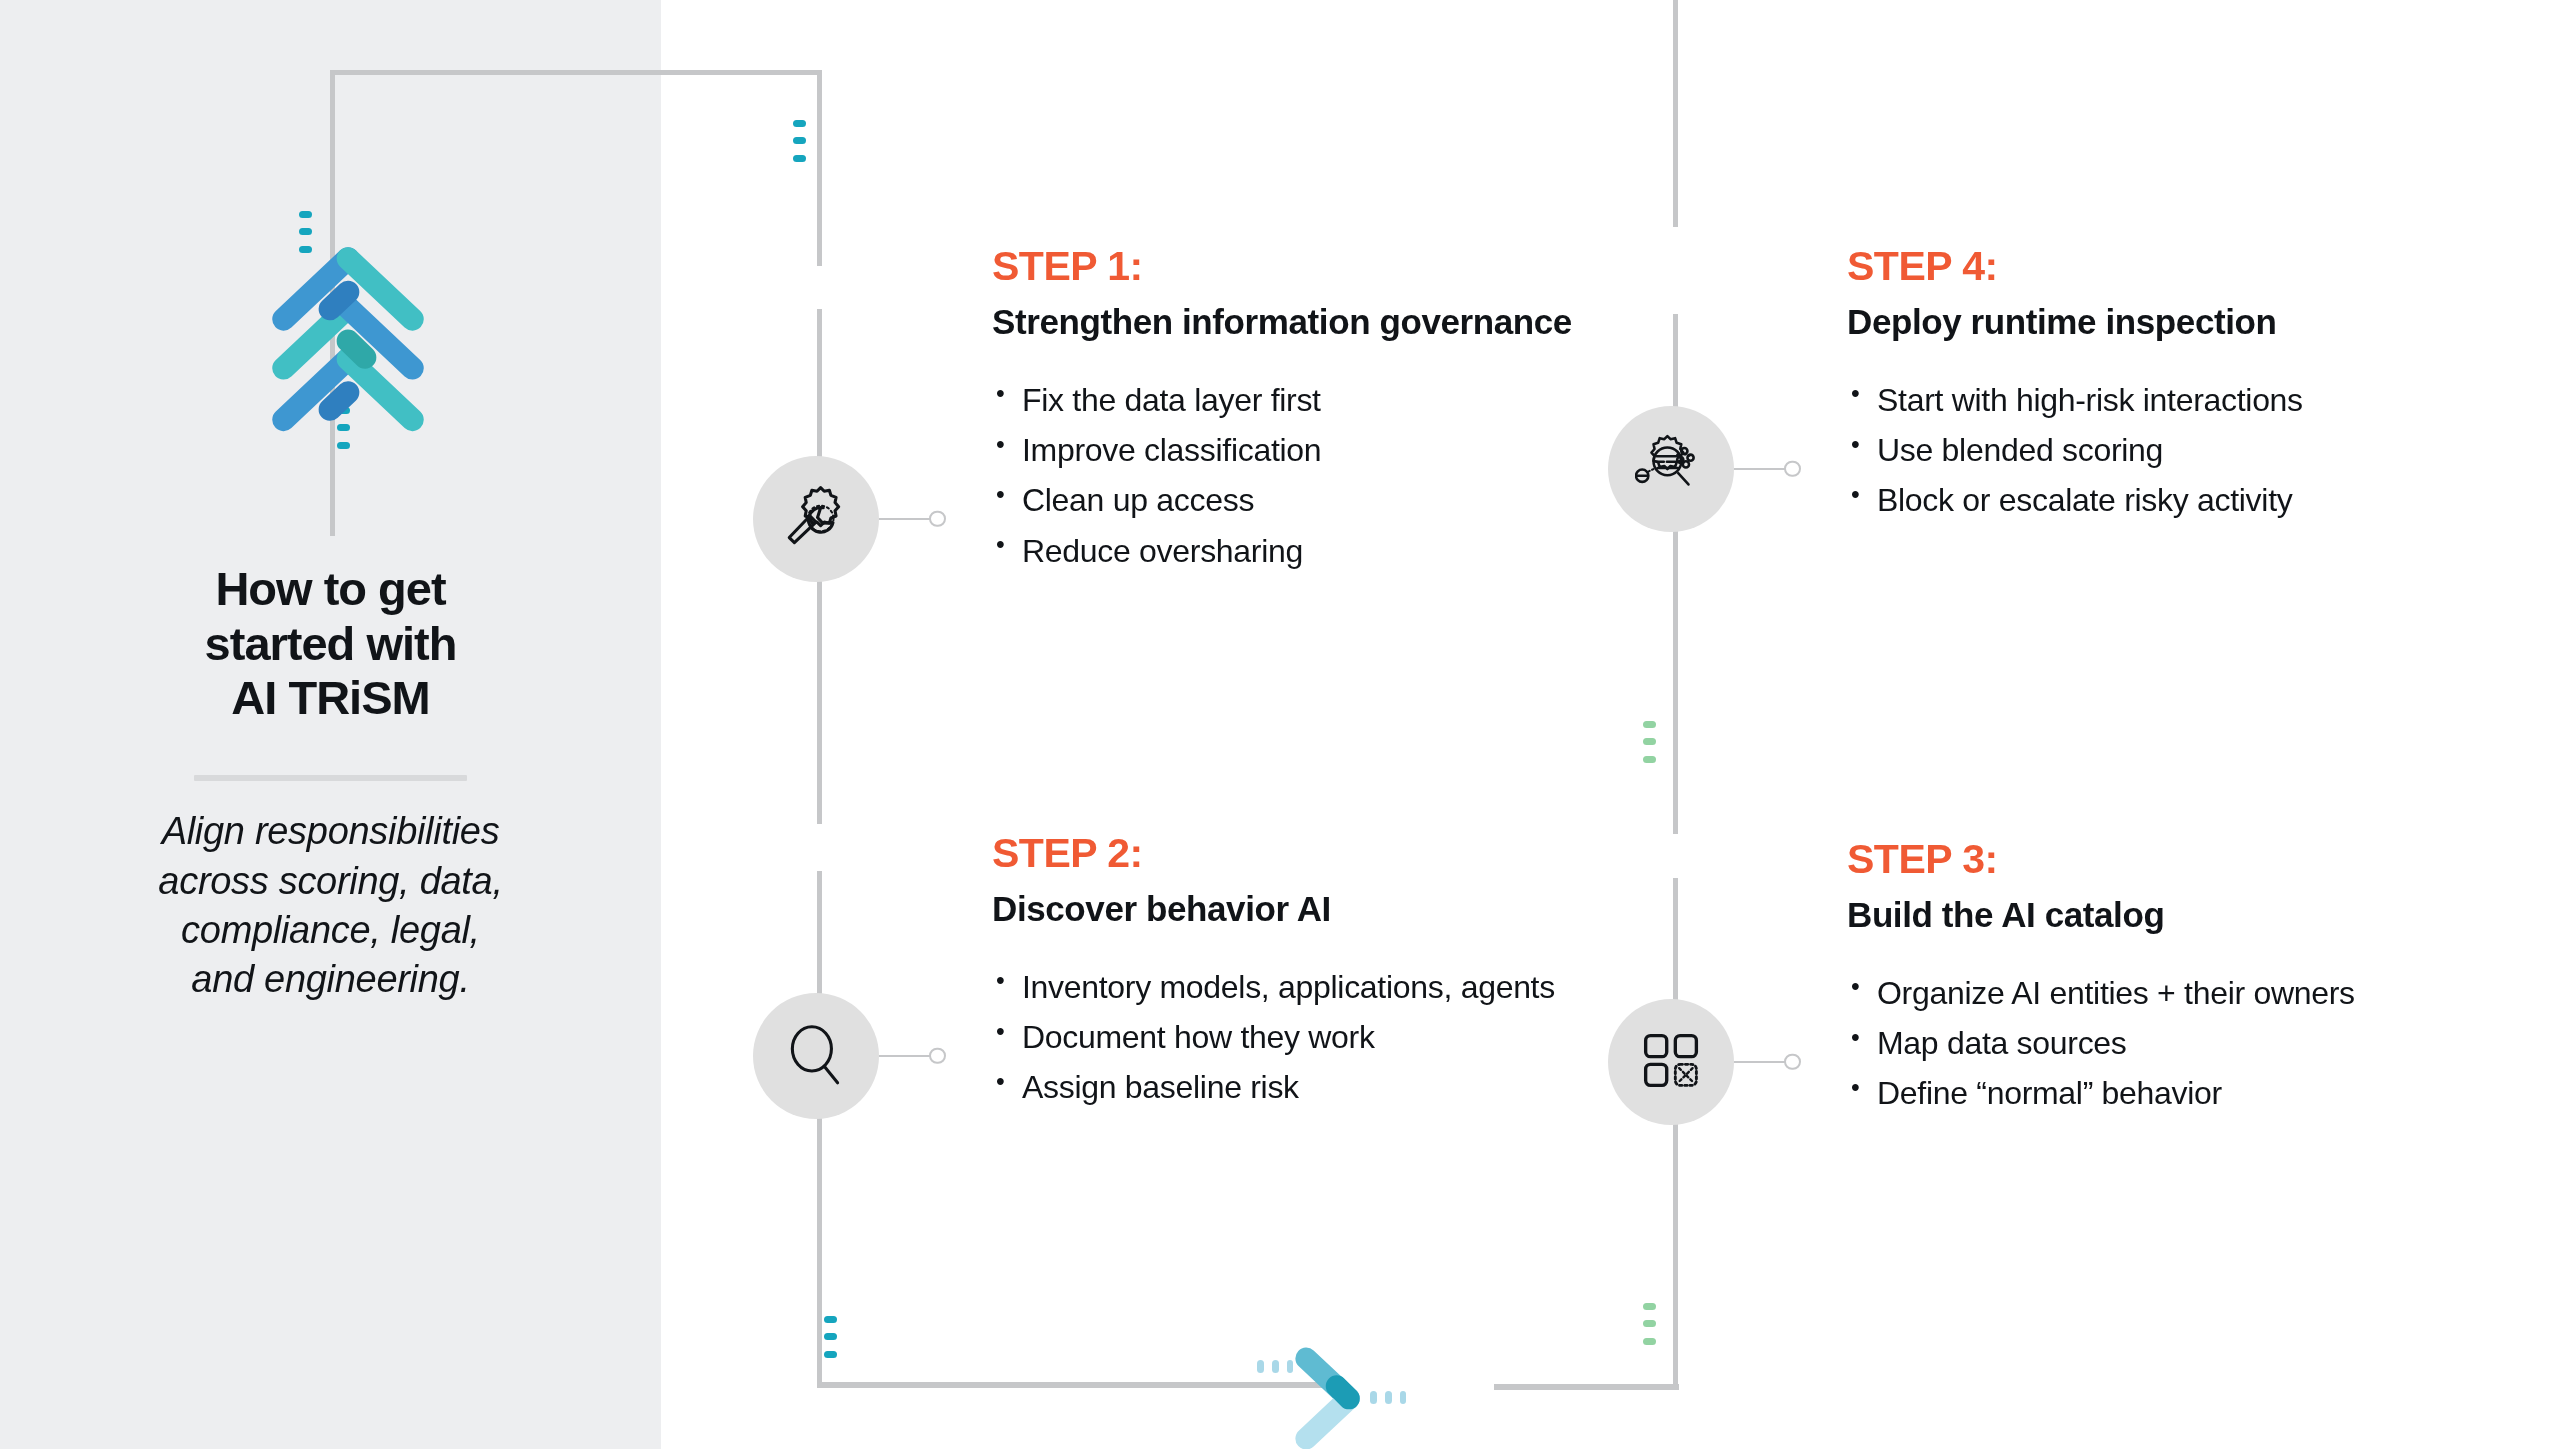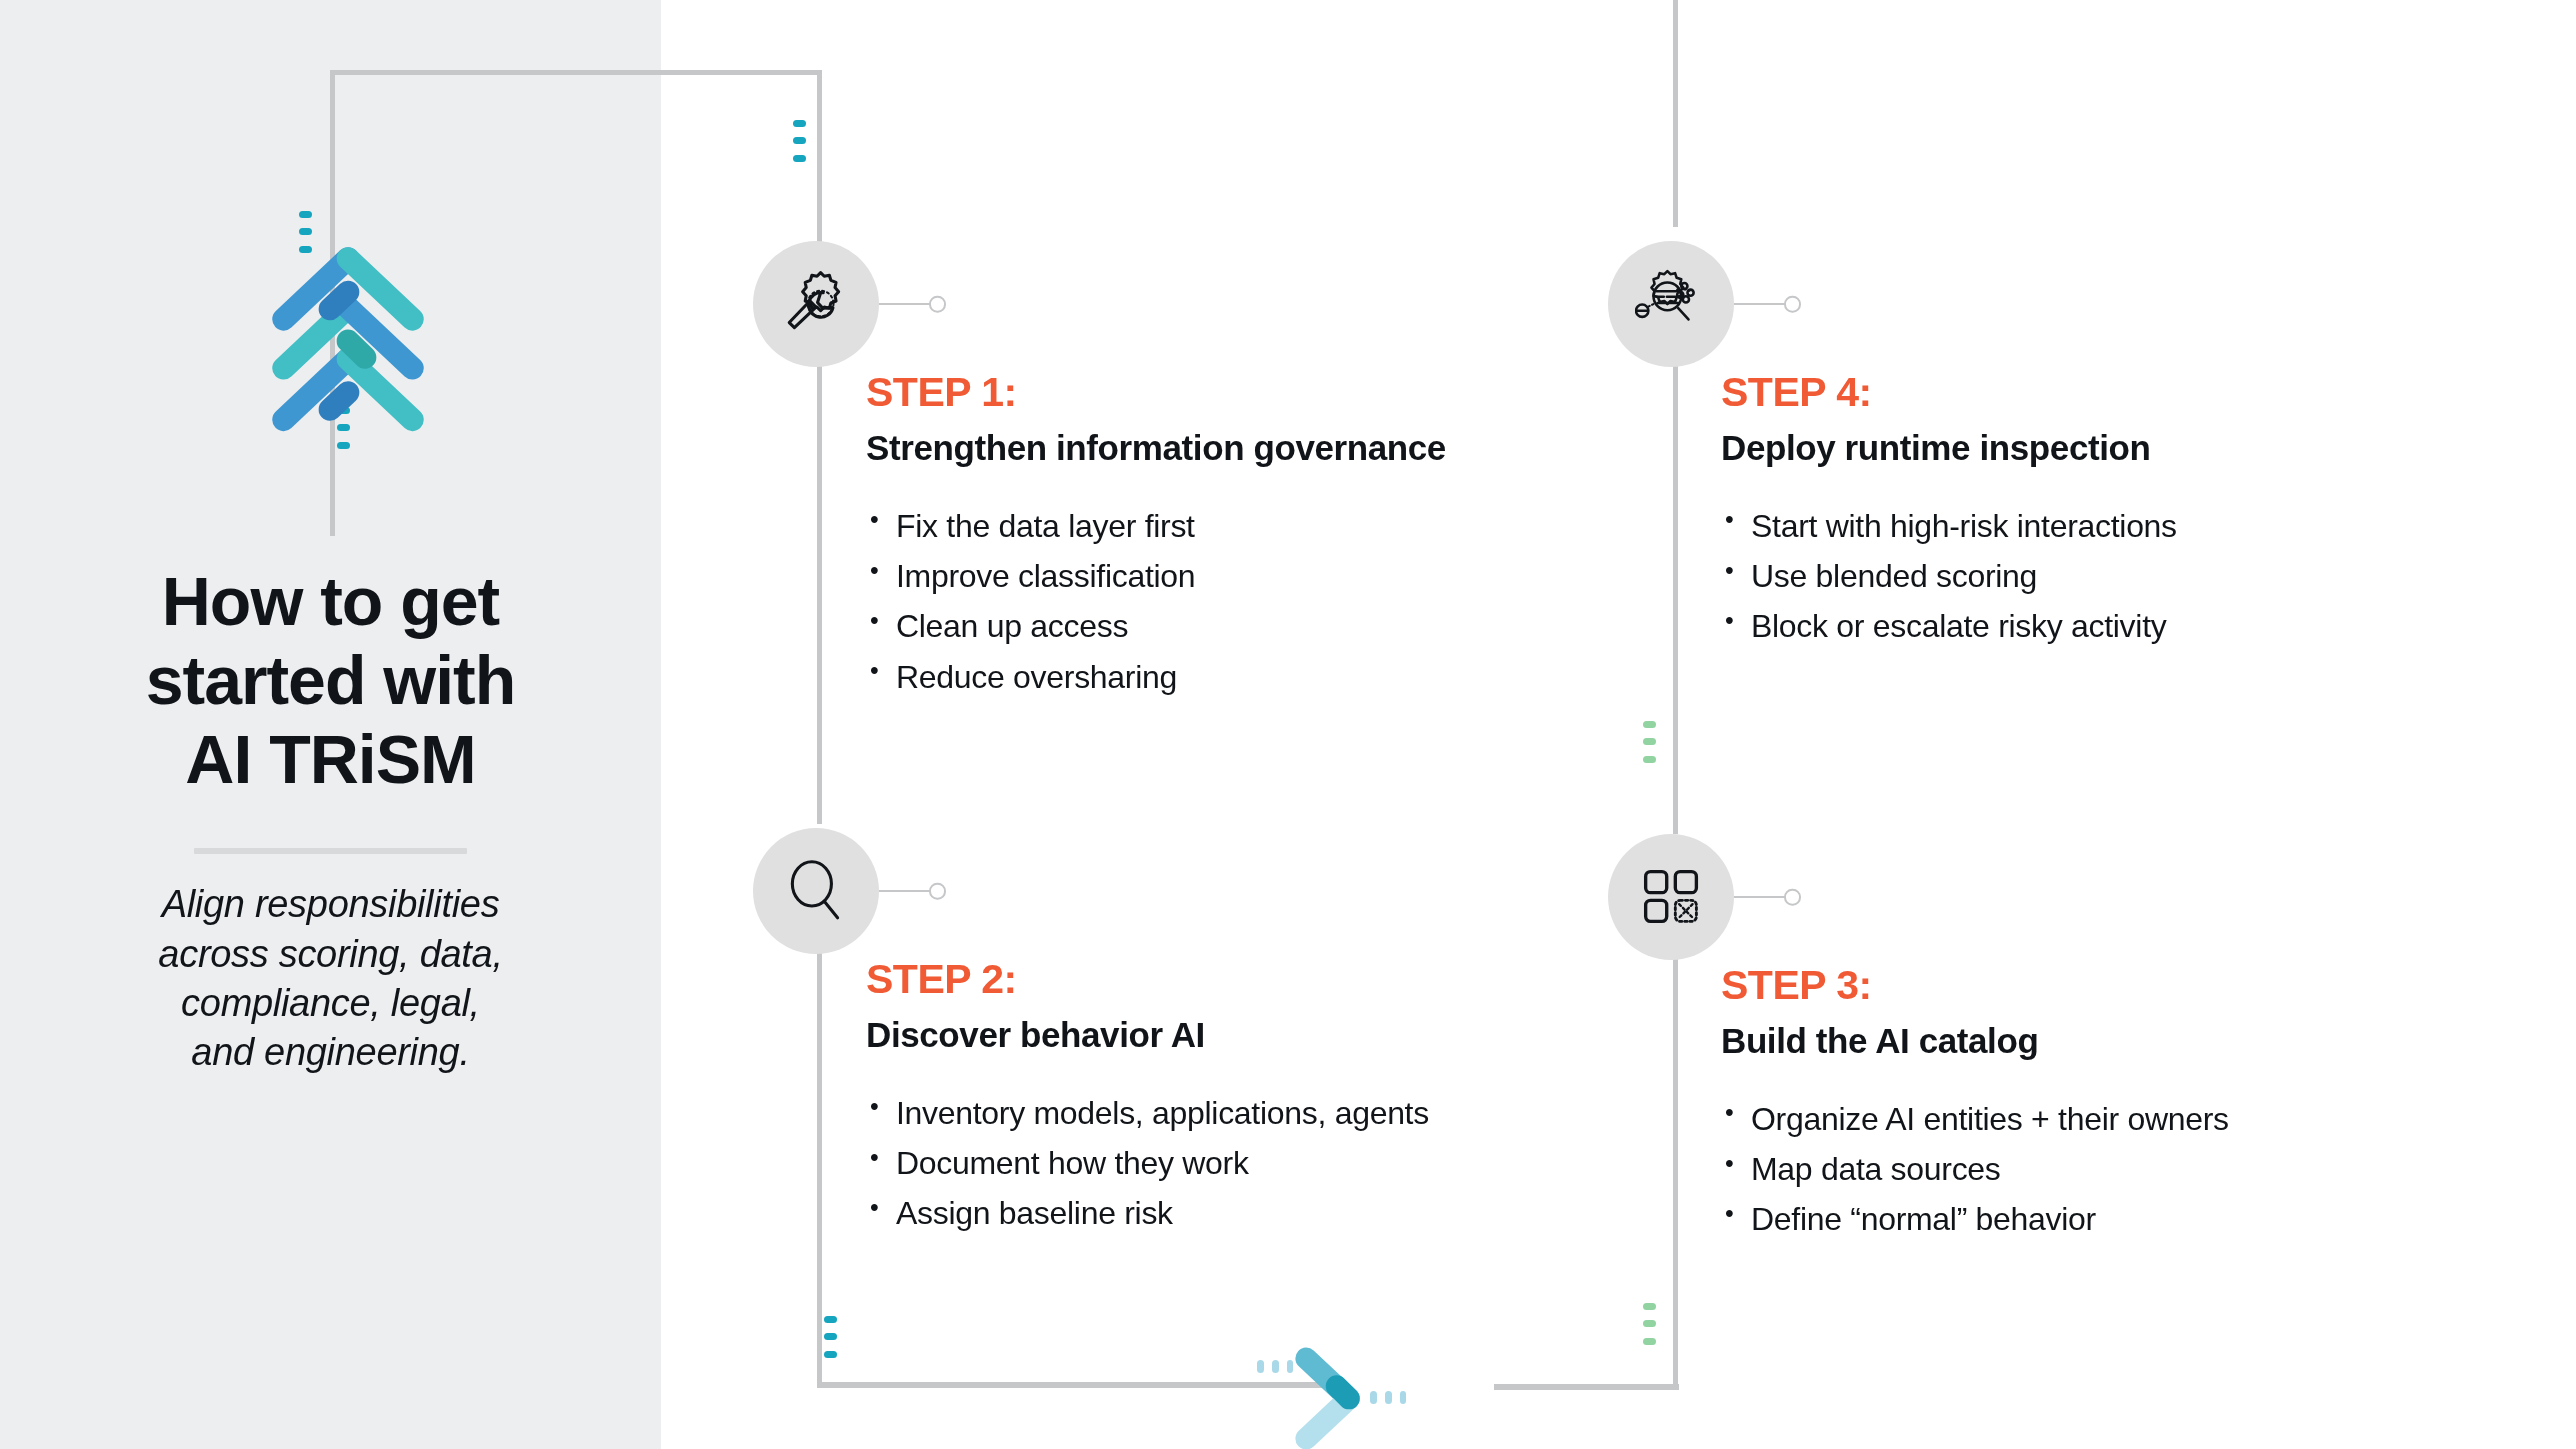--- a/index.html
+++ b/index.html
@@ -16,21 +16,21 @@
     position:absolute; left:0; top:0; width:661px; height:1449px;
     background:#EDEEF0;
   }
 
   
   #title-block{
     position:absolute; left:0; top:562px; width:661px;
     text-align:center;
   }
   #page-title{
-    font-size:68px; line-height:1.16; font-weight:700;
+    font-size:47px; line-height:1.16; font-weight:700;
     color:#111418; letter-spacing:-1px;
   }
   #title-rule{
     width:273px; height:6.7px; background:#D8D9DB;
     margin:49px auto 0 auto; border-radius:1px;
   }
   #subtitle{
     margin-top:26px;
     font-size:38px; line-height:1.30; font-style:italic;
     font-weight:400; color:#111418; letter-spacing:-0.3px;
@@ -71,21 +71,21 @@
   #dots-1{ left:793px; top:120px; }
   #dots-2{ left:299px;  top:211px; }
   #dots-3{ left:337px;  top:407px; }
   #dots-4{ left:1643px; top:721px;}
   #dots-5{ left:1643px; top:1303px;}
   #dots-6{ left:824px; top:1316px;}
   #dots-7{ left:1257px; top:1360px;}
   #dots-8{ left:1370px; top:1391px;}
 
   
-  .step{ position:absolute; display:flex; align-items:flex-start;flex-direction:column; }
+  .step{ position:absolute; display:flex; align-items:flex-end; }
   .icon-circle{
     position:relative; flex:0 0 auto;
     width:126px; height:126px; border-radius:50%;
     background:#E0E0E0;
     display:flex; align-items:center; justify-content:center;
   }
   .node-connector{
     position:absolute; left:100%; top:50%;
     width:52px; height:0; transform:translateY(-50%);
     border-top:2.6px solid #C6C7C9;

